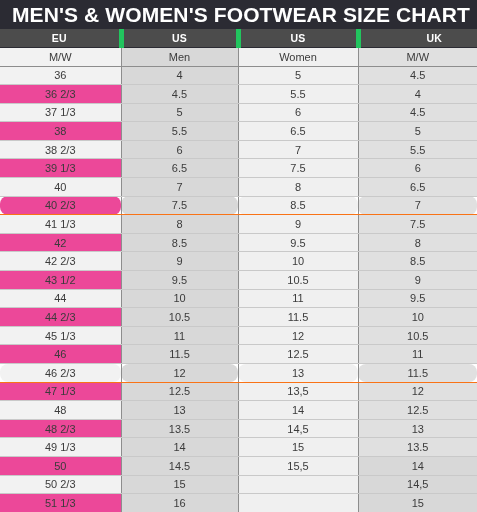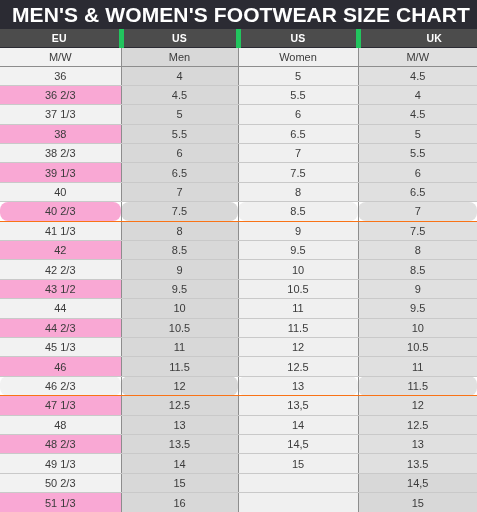--- a/index.html
+++ b/index.html
@@ -106,21 +106,21 @@
   .col-eu   { background: #f2f2f2; }
   .col-usm  { background: #d8d8d8; }
   .col-usw  { background: #f0f0f0; }
   .col-uk   { background: #e0e0e0; }
   .col-uk.uk-dark { background: #d8d8d8; }
 
   
   tbody tr.group-end td { border-bottom: 1px solid #f97316; border-radius: 8px; }
 
   
-  tbody tr.band .col-eu { background: #f9a8d4; }
+  tbody tr.band .col-eu { background: #ec4899; }
 
   
   .blank { color: transparent; }
 </style>
 </head>
 <body>
 
 <div id="chart-root">
 
   <div class="title-bar">
@@ -268,20 +268,26 @@
           <td class="col-usm">13.5</td>
           <td class="col-usw">14,5</td>
           <td class="col-uk">13</td>
         </tr>
         <tr>
           <td class="col-eu">49 1/3</td>
           <td class="col-usm">14</td>
           <td class="col-usw">15</td>
           <td class="col-uk">13.5</td>
         </tr>
+        <tr class="band">
+          <td class="col-eu">50</td>
+          <td class="col-usm">14.5</td>
+          <td class="col-usw">15,5</td>
+          <td class="col-uk uk-dark">14</td>
+        </tr>
         <tr>
           <td class="col-eu">50 2/3</td>
           <td class="col-usm">15</td>
           <td class="col-usw blank"></td>
           <td class="col-uk uk-dark">14,5</td>
         </tr>
         <tr class="band">
           <td class="col-eu">51 1/3</td>
           <td class="col-usm">16</td>
           <td class="col-usw blank"></td>

